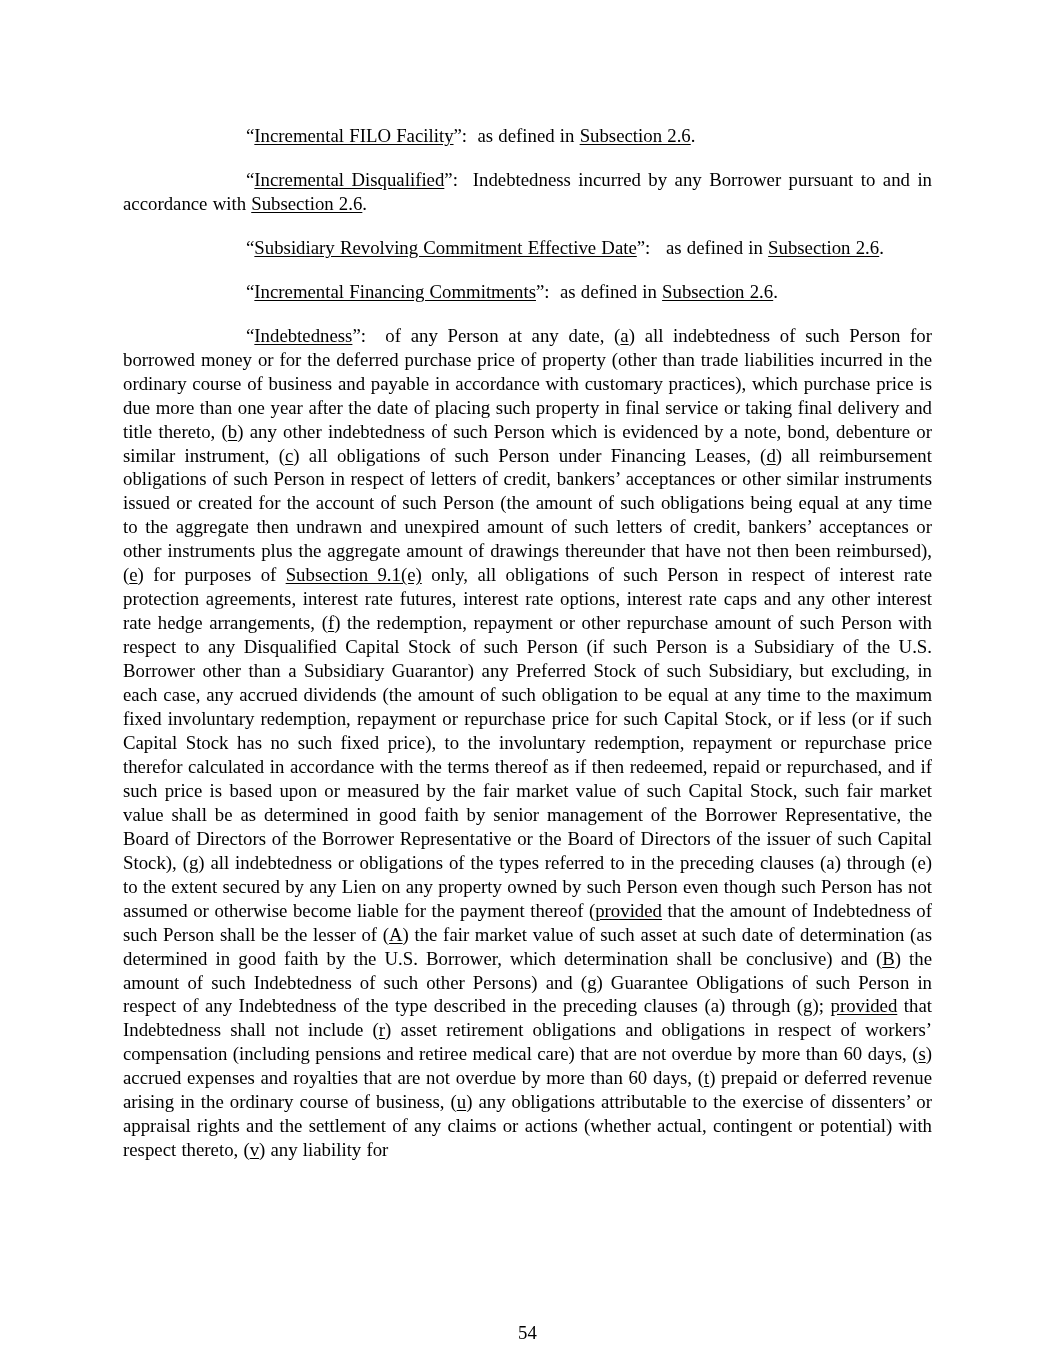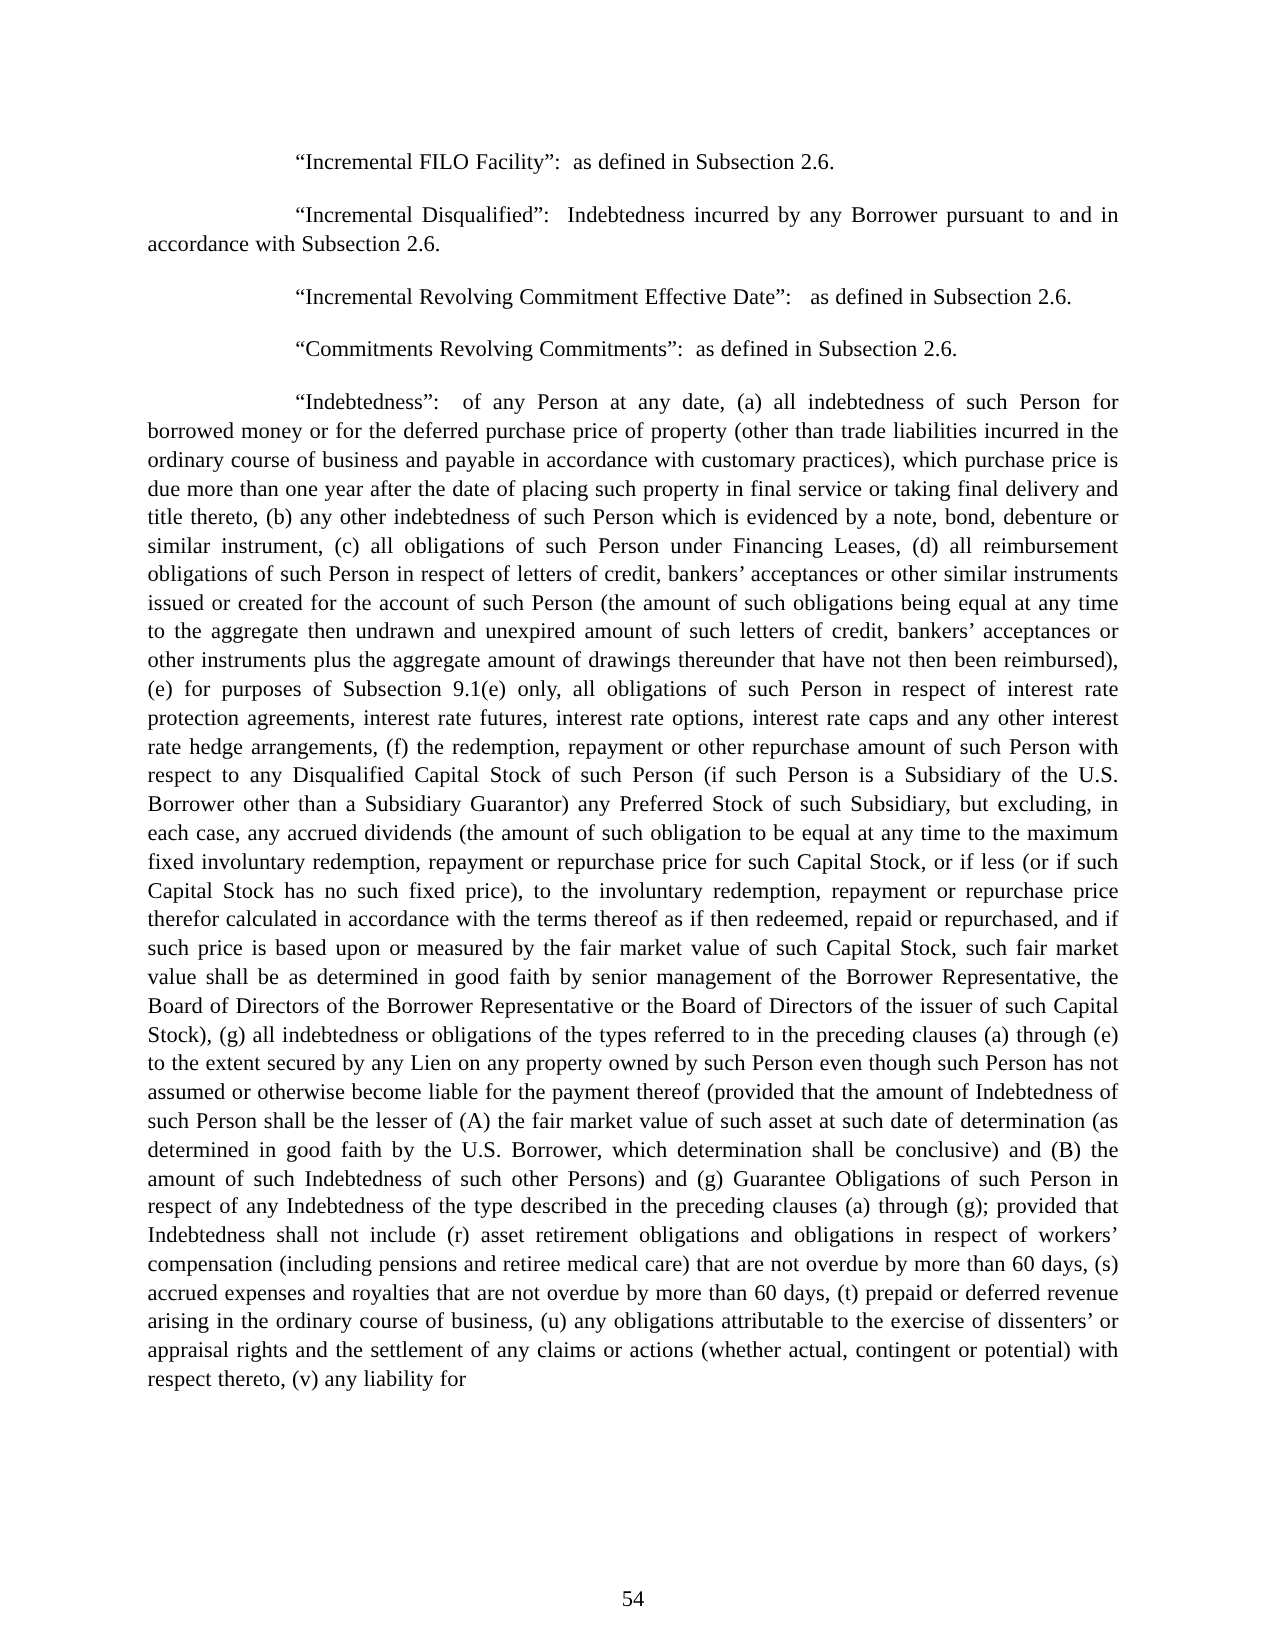--- a/index.html
+++ b/index.html
@@ -24,37 +24,38 @@
   }
   .para {
     margin: 0 0 20px 0;
     font-size: 18.8px;
     line-height: 23.95px;
     text-align: justify;
     text-indent: 123px;
     word-spacing: 0.5px;
   }
   .para span.u {
+    text-decoration: underline;
     text-underline-offset: 2px;
   }
   .page-number {
     position: absolute;
     top: 1321px;
     left: 0;
     width: 100%;
     text-align: center;
     font-size: 18.8px;
     line-height: 24px;
   }
 </style>
 </head>
 <body>
 
 <div class="page">
   <main class="content">
     <p class="para"><span>“</span><span class="u">Incremental FILO Facility</span><span>”:&nbsp; as defined in </span><span class="u">Subsection 2.6</span><span>.</span></p>
     <p class="para"><span>“</span><span class="u">Incremental Disqualified</span><span>”:&nbsp; Indebtedness incurred by any Borrower pursuant to and in accordance with </span><span class="u">Subsection 2.6</span><span>.</span></p>
-    <p class="para"><span>“</span><span class="u">Incremental Revolving Commitment Effective Date</span><span>”:&nbsp;&nbsp; as defined in </span><span class="u">Subsection 2.6</span><span>.</span></p>
-    <p class="para"><span>“</span><span class="u">Commitments Revolving Commitments</span><span>”:&nbsp; as defined in </span><span class="u">Subsection 2.6</span><span>.</span></p>
+    <p class="para"><span>“</span><span class="u">Subsidiary Revolving Commitment Effective Date</span><span>”:&nbsp;&nbsp; as defined in </span><span class="u">Subsection 2.6</span><span>.</span></p>
+    <p class="para"><span>“</span><span class="u">Incremental Financing Commitments</span><span>”:&nbsp; as defined in </span><span class="u">Subsection 2.6</span><span>.</span></p>
     <p class="para"><span>“</span><span class="u">Indebtedness</span><span>”:&nbsp; of any Person at any date, (</span><span class="u">a</span><span>) all indebtedness of such Person for borrowed money or for the deferred purchase price of property (other than trade liabilities incurred in the ordinary course of business and payable in accordance with customary practices), which purchase price is due more than one year after the date of placing such property in final service or taking final delivery and title thereto, (</span><span class="u">b</span><span>) any other indebtedness of such Person which is evidenced by a note, bond, debenture or similar instrument, (</span><span class="u">c</span><span>) all obligations of such Person under Financing Leases, (</span><span class="u">d</span><span>) all reimbursement obligations of such Person in respect of letters of credit, bankers’ acceptances or other similar instruments issued or created for the account of such Person (the amount of such obligations being equal at any time to the aggregate then undrawn and unexpired amount of such letters of credit, bankers’ acceptances or other instruments plus the aggregate amount of drawings thereunder that have not then been reimbursed), (</span><span class="u">e</span><span>) for purposes of </span><span class="u">Subsection 9.1(e)</span><span> only, all obligations of such Person in respect of interest rate protection agreements, interest rate futures, interest rate options, interest rate caps and any other interest rate hedge arrangements, (</span><span class="u">f</span><span>) the redemption, repayment or other repurchase amount of such Person with respect to any Disqualified Capital Stock of such Person (if such Person is a Subsidiary of the U.S. Borrower other than a Subsidiary Guarantor) any Preferred Stock of such Subsidiary, but excluding, in each case, any accrued dividends (the amount of such obligation to be equal at any time to the maximum fixed involuntary redemption, repayment or repurchase price for such Capital Stock, or if less (or if such Capital Stock has no such fixed price), to the involuntary redemption, repayment or repurchase price therefor calculated in accordance with the terms thereof as if then redeemed, repaid or repurchased, and if such price is based upon or measured by the fair market value of such Capital Stock, such fair market value shall be as determined in good faith by senior management of the Borrower Representative, the Board of Directors of the Borrower Representative or the Board of Directors of the issuer of such Capital Stock), (</span><span class="u">g</span><span>) all indebtedness or obligations of the types referred to in the preceding clauses (a) through (e) to the extent secured by any Lien on any property owned by such Person even though such Person has not assumed or otherwise become liable for the payment thereof (</span><span class="u">provided</span><span> that the amount of Indebtedness of such Person shall be the lesser of (</span><span class="u">A</span><span>) the fair market value of such asset at such date of determination (as determined in good faith by the U.S. Borrower, which determination shall be conclusive) and (</span><span class="u">B</span><span>) the amount of such Indebtedness of such other Persons) and (</span><span class="u">g</span><span>) Guarantee Obligations of such Person in respect of any Indebtedness of the type described in the preceding clauses (a) through (g); </span><span class="u">provided</span><span> that Indebtedness shall not include (</span><span class="u">r</span><span>) asset retirement obligations and obligations in respect of workers’ compensation (including pensions and retiree medical care) that are not overdue by more than 60 days, (</span><span class="u">s</span><span>) accrued expenses and royalties that are not overdue by more than 60 days, (</span><span class="u">t</span><span>) prepaid or deferred revenue arising in the ordinary course of business, (</span><span class="u">u</span><span>) any obligations attributable to the exercise of dissenters’ or appraisal rights and the settlement of any claims or actions (whether actual, contingent or potential) with respect thereto, (</span><span class="u">v</span><span>) any liability for</span></p>
   </main>
   <div class="page-number">54</div>
 </div>
 
 </body></html>

